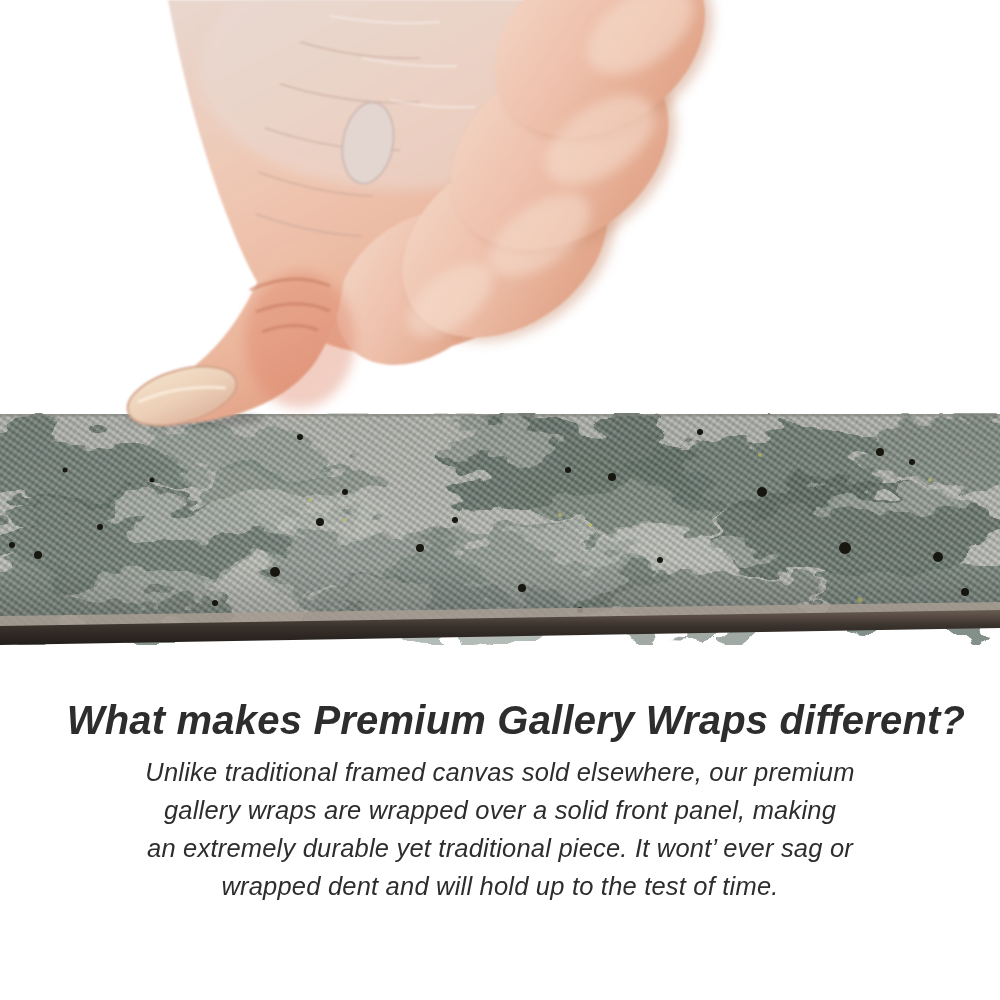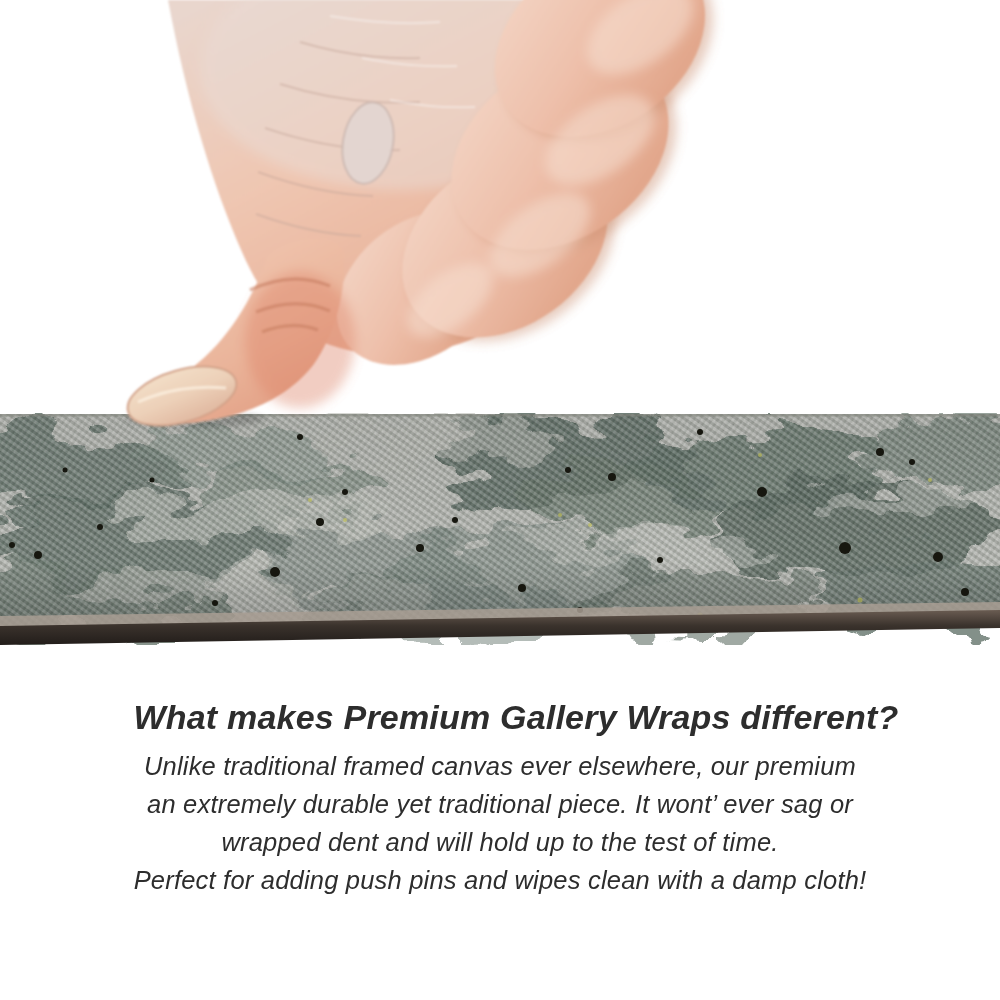--- a/index.html
+++ b/index.html
@@ -10,21 +10,21 @@
   }
   .stage{position:relative;width:1000px;height:1000px;background:var(--page-bg,#ffffff);}
   .photo-svg{position:absolute;top:0;left:0;display:block;}
   .caption{
     position:absolute;top:698px;left:0;width:1000px;
     text-align:center;color:var(--text-color,#2d2d2d);
     font-style:italic;
   }
   .caption h1{
     margin:0 0 10px 0;
-    font-size:34px;font-weight:700;letter-spacing:.2px;padding-left:32px;
+    font-size:40px;font-weight:700;letter-spacing:.2px;padding-left:32px;
   }
   .caption p{
     margin:0;font-size:25.5px;line-height:38px;font-weight:400;letter-spacing:.2px;
   }
 </style>
 </head>
 <body>
 
 <div class="stage">
 
@@ -238,19 +238,19 @@
         </g>
 
         <ellipse cx="182" cy="396" rx="56" ry="26" transform="rotate(-16 182 396)" fill="url(#gNail)" stroke="#d3a289" stroke-width="2"></ellipse>
         <path d="M 138,402 q 40,-18 88,-14" fill="none" stroke="#fdf3e6" stroke-width="3" opacity="0.7"></path>
       </g>
     </g>
   </svg>
 
   <div class="caption">
     <h1>What makes Premium Gallery Wraps different?</h1>
-    <p>Unlike traditional framed canvas ever elsewhere, our premium</p>
+    <p>Unlike traditional framed canvas sold elsewhere, our premium</p>
+    <p>gallery wraps are wrapped over a solid front panel, making</p>
     <p>an extremely durable yet traditional piece. It wont’ ever sag or</p>
     <p>wrapped dent and will hold up to the test of time.</p>
-    <p>Perfect for adding push pins and wipes clean with a damp cloth!</p>
   </div>
 
 </div>
 
 </body></html>

